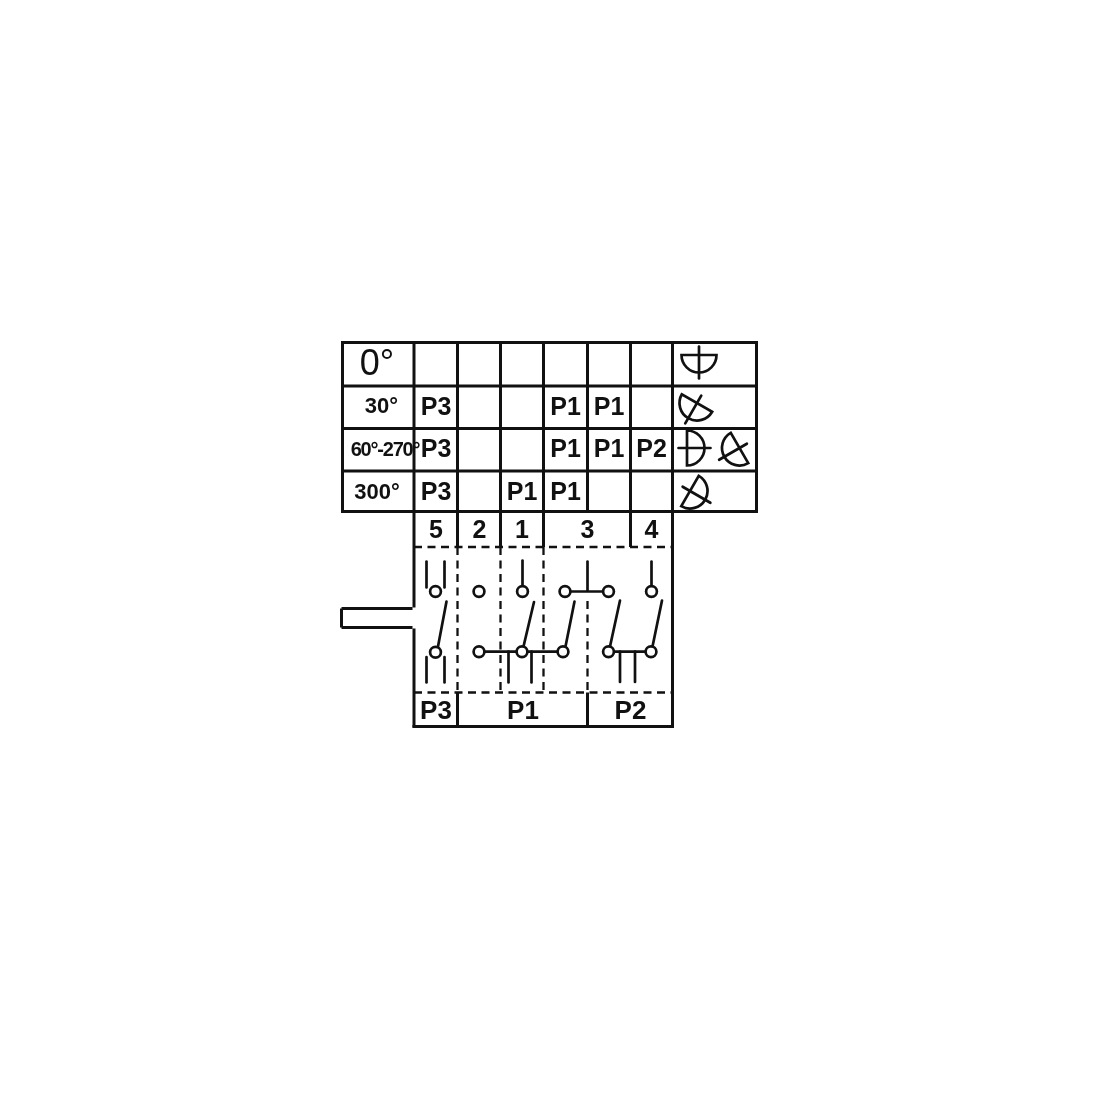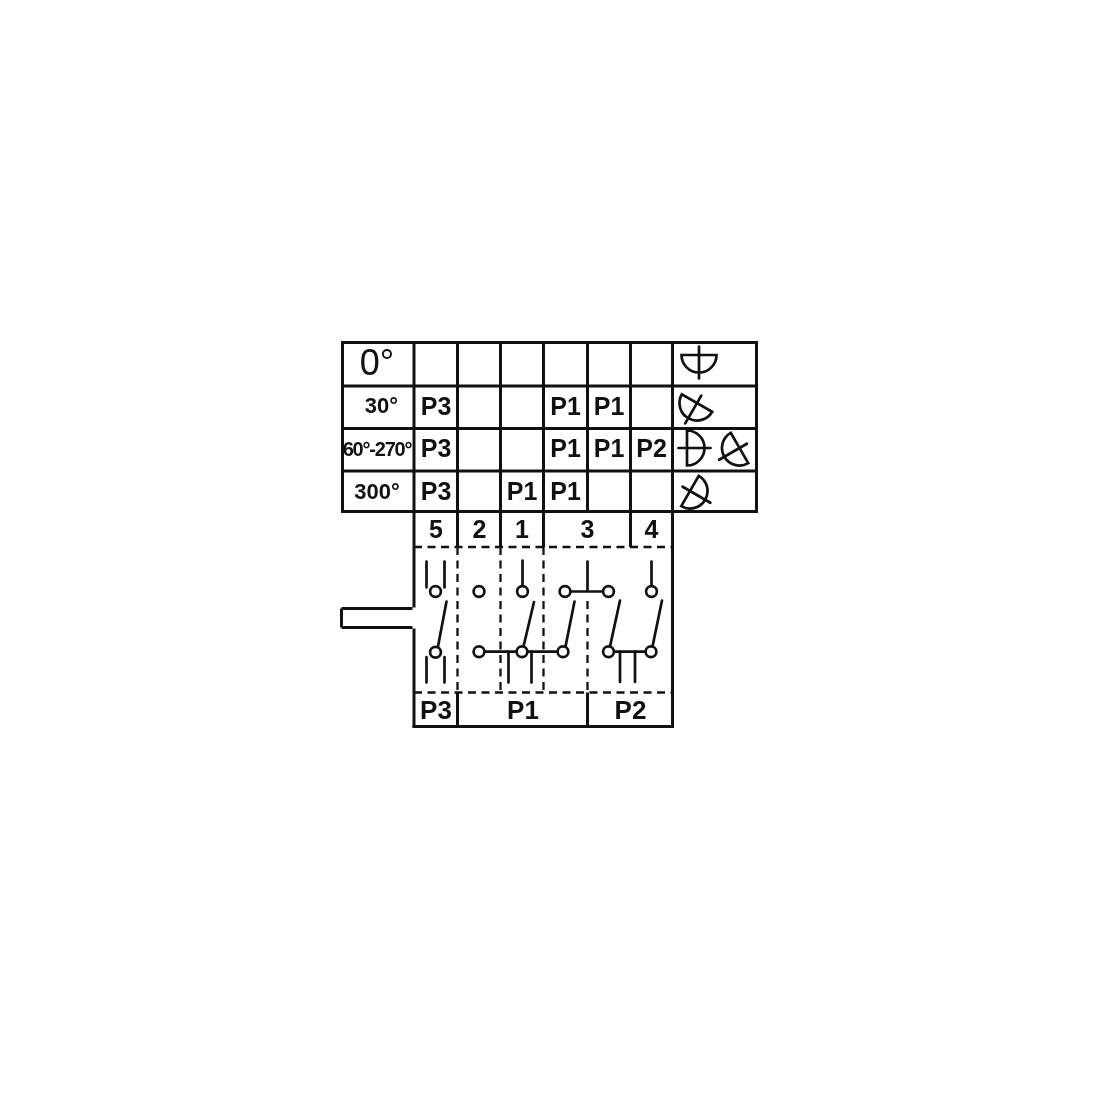--- a/index.html
+++ b/index.html
@@ -132,21 +132,21 @@
       </g>
       <g transform="translate(690,491) rotate(300)">
         <path d="M -17.5 0 A 17.5 17.5 0 0 0 17.5 0 Z"></path>
           <line x1="0" y1="-8.5" x2="0" y2="23.5"></line>
       </g>
     </g>
   </svg>
 
   <div class="txt angle-big" style="left:341px;top:341px;width:72px;height:44px;">0°</div>
   <div class="txt angle" style="left:341px;top:385px;width:81px;height:42px;">30°</div>
-  <div class="txt angle-tight" style="left:341px;top:427px;width:72px;height:43px;">60°-270°</div>
+  <div class="txt angle-tight" style="left:341px;top:427px;width:72px;height:43px;padding-left:8px;">60°-270°</div>
   <div class="txt angle" style="left:341px;top:470px;width:72px;height:43px;">300°</div>
 
   <div class="txt cellval" style="left:414px;top:341px;width:44px;height:44px;"></div>
   <div class="txt cellval" style="left:458px;top:341px;width:43px;height:44px;"></div>
   <div class="txt cellval" style="left:500px;top:341px;width:44px;height:44px;"></div>
   <div class="txt cellval" style="left:544px;top:341px;width:43px;height:44px;"></div>
   <div class="txt cellval" style="left:587px;top:341px;width:44px;height:44px;"></div>
   <div class="txt cellval" style="left:630px;top:341px;width:43px;height:44px;"></div>
 
   <div class="txt cellval" style="left:414px;top:385px;width:44px;height:42px;">P3</div>

